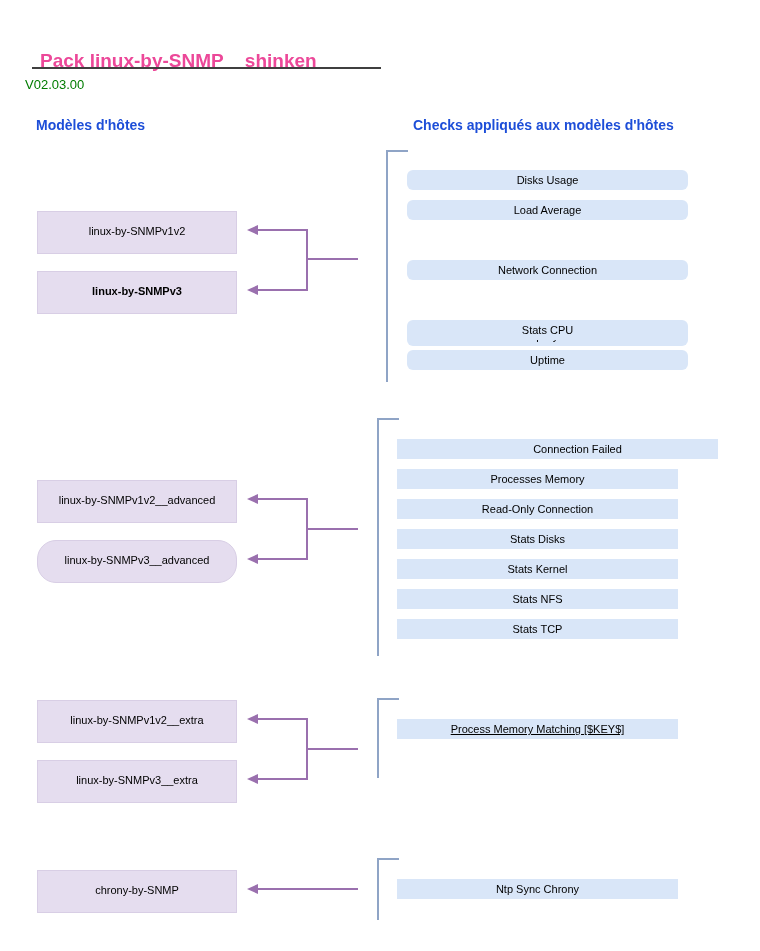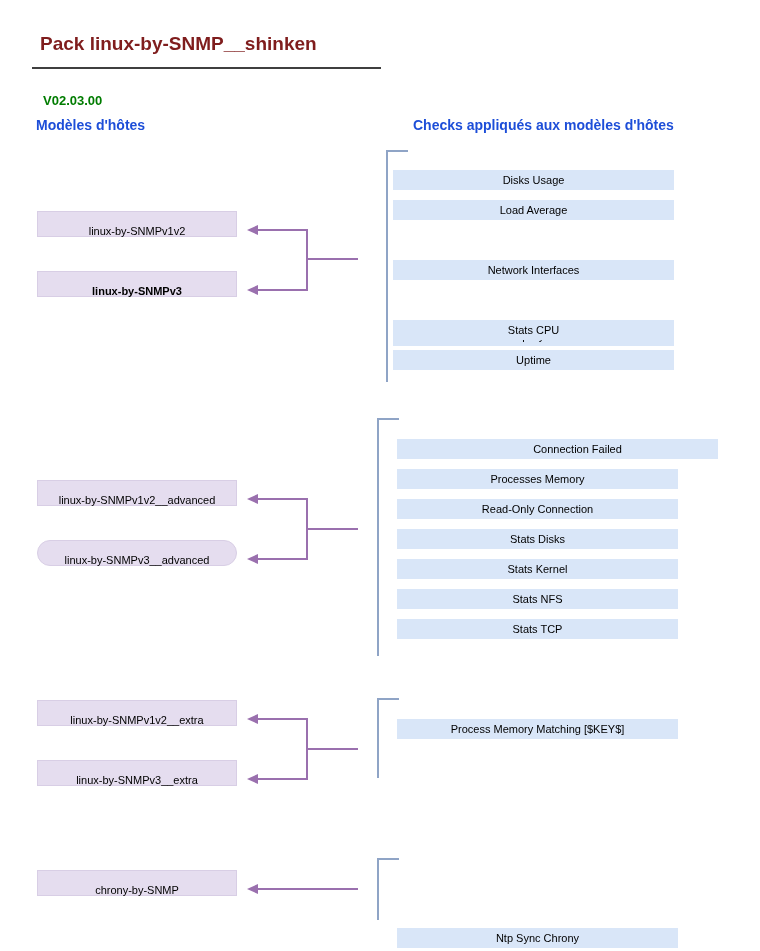--- a/index.html
+++ b/index.html
@@ -1,32 +1,32 @@
 <!DOCTYPE html>
 <html style="--host_box_fill: #e5ddef; --host_box_border: #d8cee5; --check_box_fill: #d9e6f8; --connector: #9a70ae; --bracket: #8fa4c6; --version_text: #007c00;"><head>
 <meta charset="utf-8">
 <style>
   html,body{margin:0;padding:0;background:#fff;}
   body{font-family:"Liberation Sans", sans-serif; color:#111;}
   .canvas{position:relative;width:760px;height:951px;background:#ffffff;overflow:hidden;}
 
-  .page-title{position:absolute;left:40px;top:33px;font-size:19px;font-weight:bold;color:#7f1d1d;white-space:nowrap;}
+  .page-title{position:absolute;left:40px;top:50px;font-size:19px;font-weight:bold;color:#ec4899;white-space:nowrap;}
   .title-rule{position:absolute;left:32px;top:67px;width:349px;height:2px;background:#3f3f3f;}
-  .version{position:absolute;left:43px;top:77px;font-size:13px;font-weight:bold;color:var(--version_text,#007c00);margin-top:16px;}
+  .version{position:absolute;left:25px;top:77px;font-size:13px;font-weight:normal;color:var(--version_text,#007c00);}
 
   .col-header{position:absolute;top:117px;font-size:14px;font-weight:bold;color:#1d4ed8;white-space:nowrap;}
   .col-header.left{left:36px;}
   .col-header.right{left:413px;}
 
-  .host{position:absolute;left:37px;width:200px;height:26px;line-height:38px;text-align:center;
+  .host{position:absolute;left:37px;width:200px;height:43px;line-height:38px;text-align:center;
         font-size:11px;color:#000;background:var(--host_box_fill,#e5ddef);
         border:1px solid var(--host_box_border,#d8cee5);box-sizing:border-box;}
   .check{position:absolute;width:281px;height:20px;line-height:20px;text-align:center;
          font-size:11px;color:#000;background:var(--check_box_fill,#d9e6f8);}
-  .check.g1{left:393px;}
+  .check.g1{left:407px;border-radius:6px;}
   .check.gx{left:397px;}
 
   .pline{position:absolute;background:var(--connector,#9a70ae);}
   .ahead{position:absolute;width:0;height:0;border-top:5px solid transparent;border-bottom:5px solid transparent;
          border-right:11px solid var(--connector,#9a70ae);}
   .bline{position:absolute;background:var(--bracket,#8fa4c6);}
 </style>
 </head>
 <body>
 
@@ -46,21 +46,21 @@
   <div class="ahead" style="left:247px;top:285px;"></div>
   <div class="pline" style="left:257px;top:289px;width:51px;height:2px;"></div>
   <div class="pline" style="left:306px;top:229px;width:2px;height:62px;"></div>
   <div class="pline" style="left:308px;top:258px;width:50px;height:2px;"></div>
 
   <div class="bline" style="left:386px;top:150px;width:2px;height:232px;"></div>
   <div class="bline" style="left:388px;top:150px;width:20px;height:2px;"></div>
 
   <div class="check g1" style="top:170px;">Disks Usage</div>
   <div class="check g1" style="top:200px;">Load Average</div>
-  <div class="check g1" style="top:260px;">Network Interfaces</div>
+  <div class="check g1" style="top:260px;">Network Connection</div>
   <div class="check g1" style="top:290px;margin-top:36px;">Ntp Sync</div>
   <div class="check g1" style="top:320px;">Stats CPU</div>
   <div class="check g1" style="top:350px;">Uptime</div>
 
   <div class="host" style="top:480px;">linux-by-SNMPv1v2__advanced</div>
   <div class="host" style="top:540px;border-radius:19px;">linux-by-SNMPv3__advanced</div>
 
   <div class="ahead" style="left:247px;top:494px;"></div>
   <div class="pline" style="left:257px;top:498px;width:51px;height:2px;"></div>
   <div class="ahead" style="left:247px;top:554px;"></div>
@@ -85,25 +85,25 @@
   <div class="ahead" style="left:247px;top:714px;"></div>
   <div class="pline" style="left:257px;top:718px;width:51px;height:2px;"></div>
   <div class="ahead" style="left:247px;top:774px;"></div>
   <div class="pline" style="left:257px;top:778px;width:51px;height:2px;"></div>
   <div class="pline" style="left:306px;top:718px;width:2px;height:62px;"></div>
   <div class="pline" style="left:308px;top:748px;width:50px;height:2px;"></div>
 
   <div class="bline" style="left:377px;top:698px;width:2px;height:80px;"></div>
   <div class="bline" style="left:379px;top:698px;width:20px;height:2px;"></div>
 
-  <div class="check gx" style="top:719px;">Process Memory Matching [$KEY$]</div>
+  <div class="check gx" style="top:719px;text-decoration:underline;">Process Memory Matching [$KEY$]</div>
 
   <div class="host" style="top:870px;">chrony-by-SNMP</div>
 
   <div class="ahead" style="left:247px;top:884px;"></div>
   <div class="pline" style="left:257px;top:888px;width:101px;height:2px;"></div>
 
   <div class="bline" style="left:377px;top:858px;width:2px;height:62px;"></div>
   <div class="bline" style="left:379px;top:858px;width:20px;height:2px;"></div>
 
-  <div class="check gx" style="top:928px;">Ntp Sync Chrony</div>
+  <div class="check gx" style="top:879px;">Ntp Sync Chrony</div>
 
 </div>
 
 </body></html>

